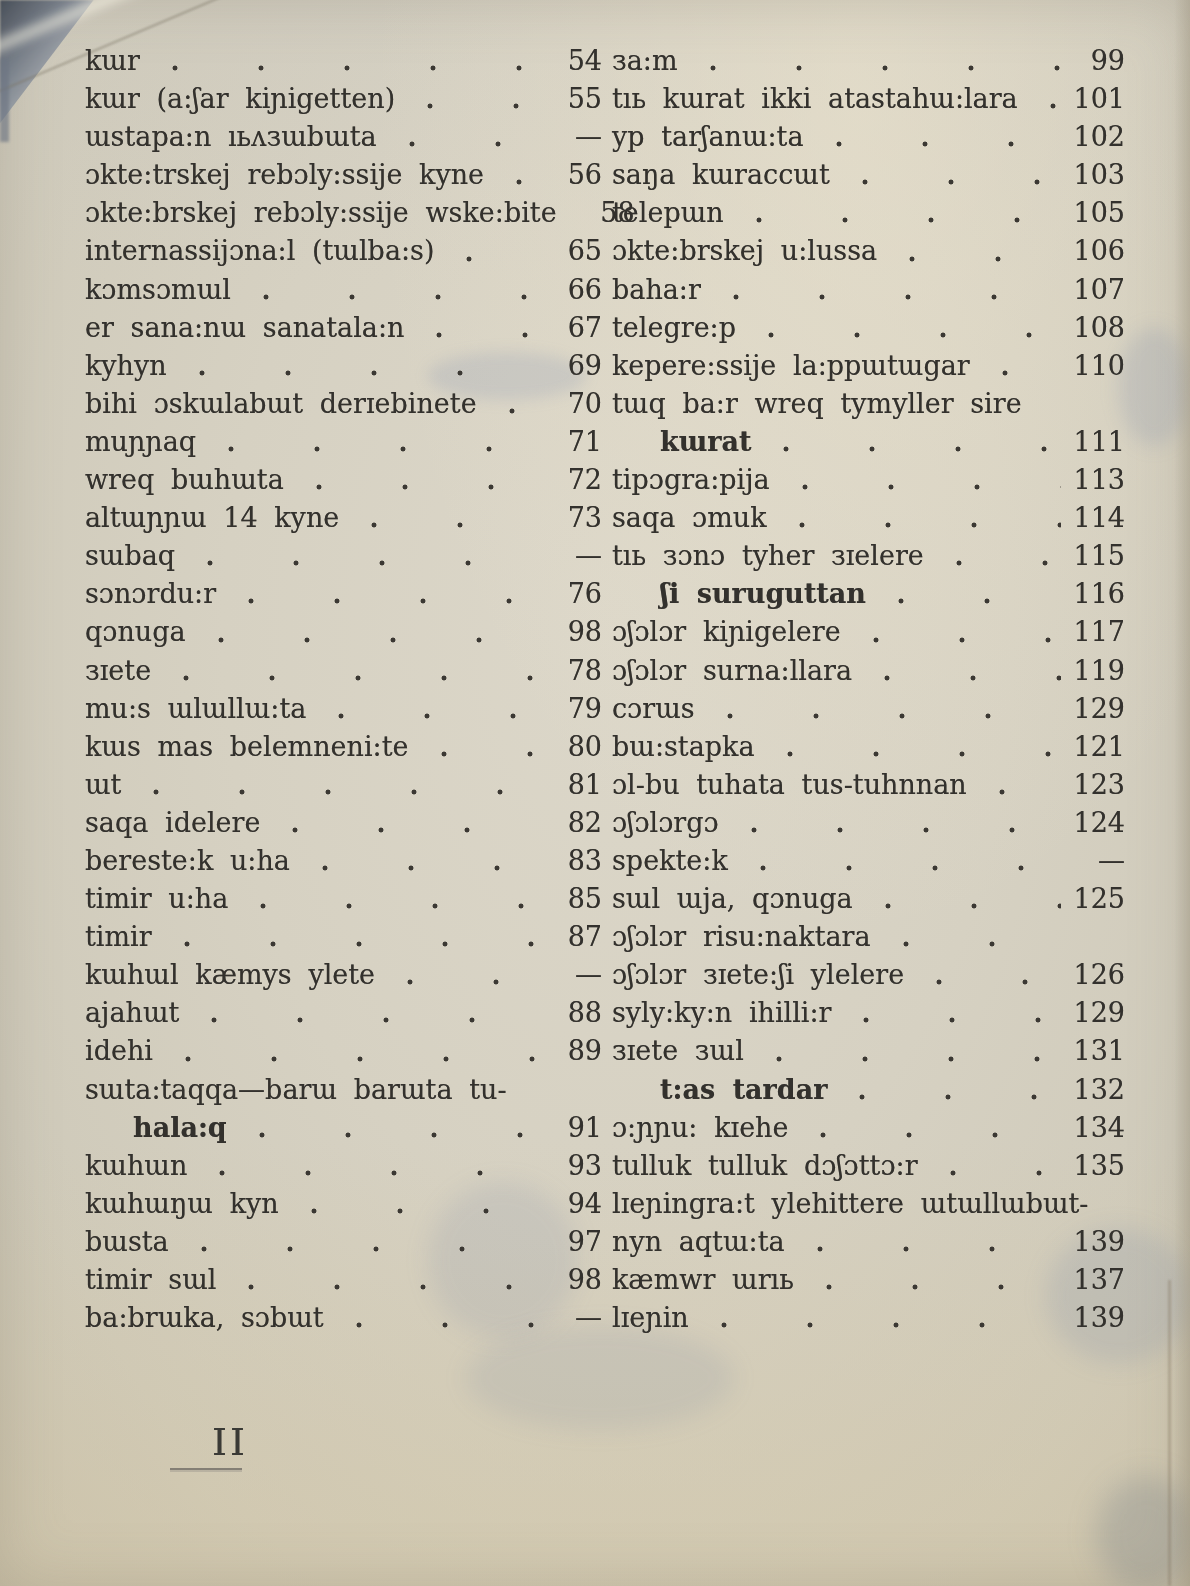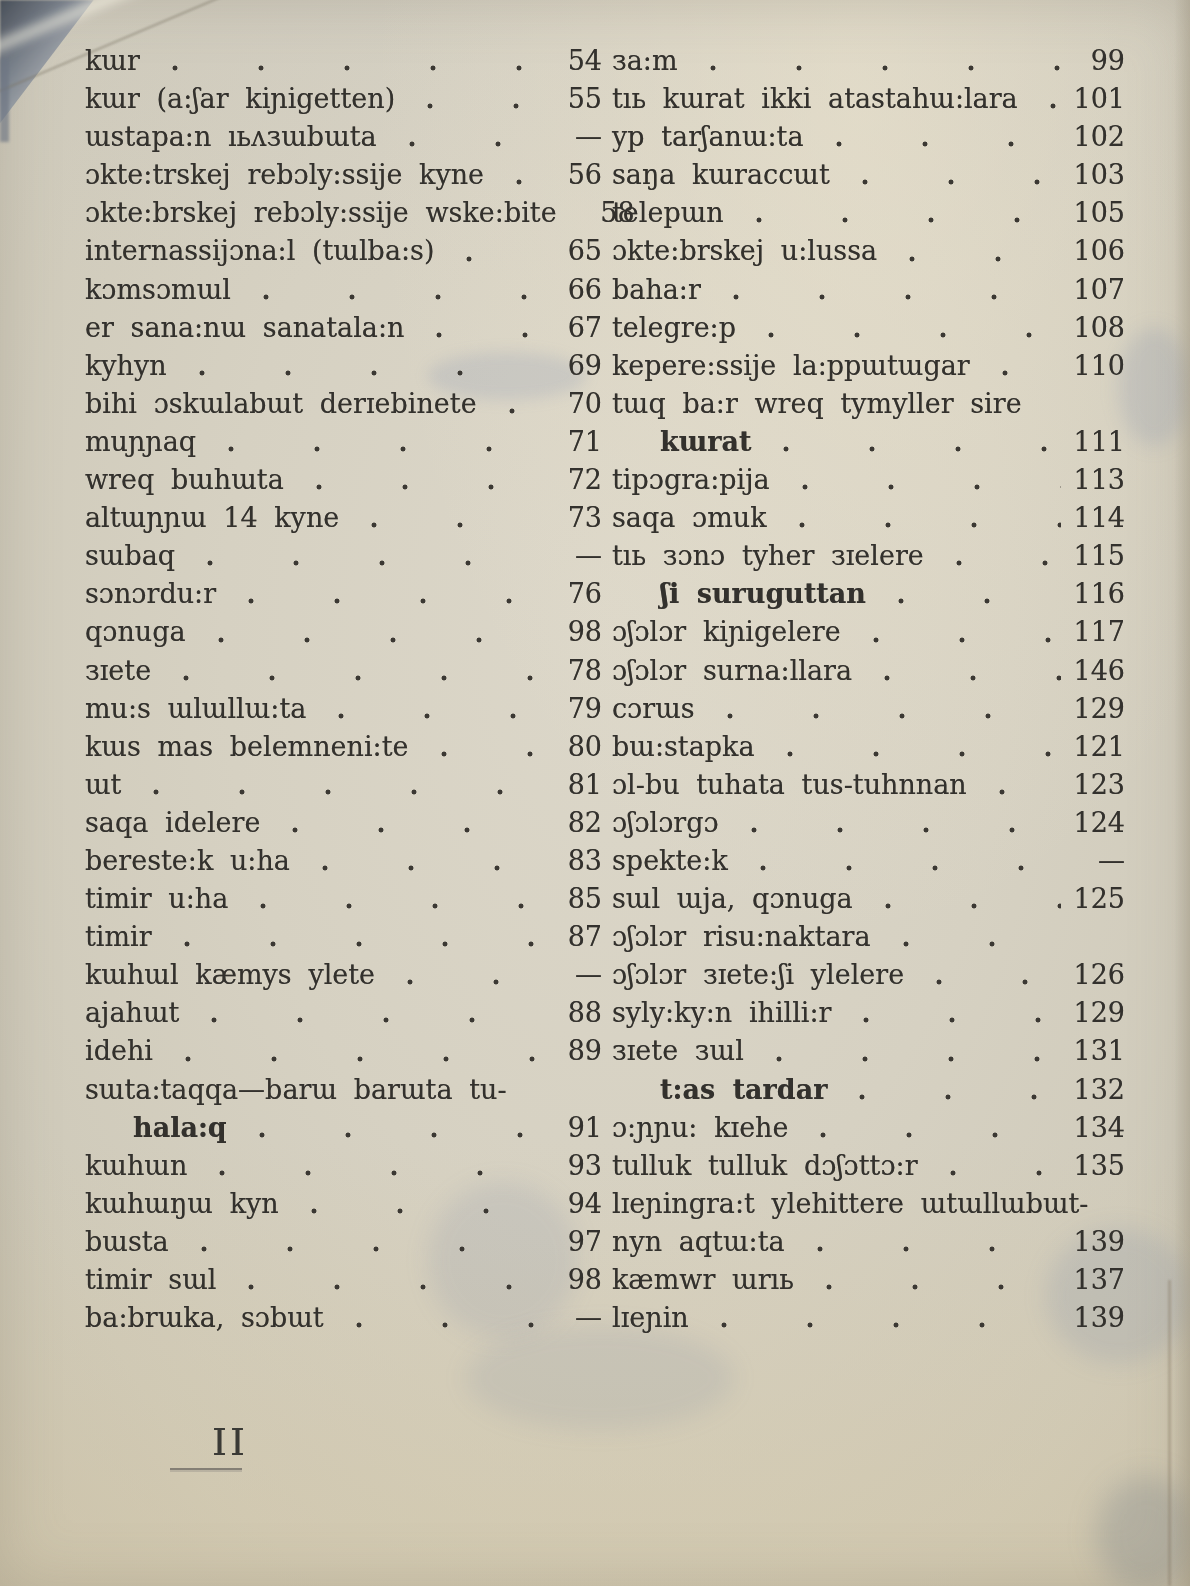--- a/index.html
+++ b/index.html
@@ -299,21 +299,21 @@
 
   <div class="row">
     <div class="half left">
       <span class="label">зɪete</span>
       <span class="leader"></span>
       <span class="num">78</span>
     </div>
     <div class="half right">
       <span class="label">ɔʃɔlɔr surna:llara</span>
       <span class="leader"></span>
-      <span class="num">146</span>
+      <span class="num">119</span>
     </div>
   </div>
 
   <div class="row">
     <div class="half left">
       <span class="label">mu:s ɯlɯllɯ:ta</span>
       <span class="leader"></span>
       <span class="num">79</span>
     </div>
     <div class="half right">

